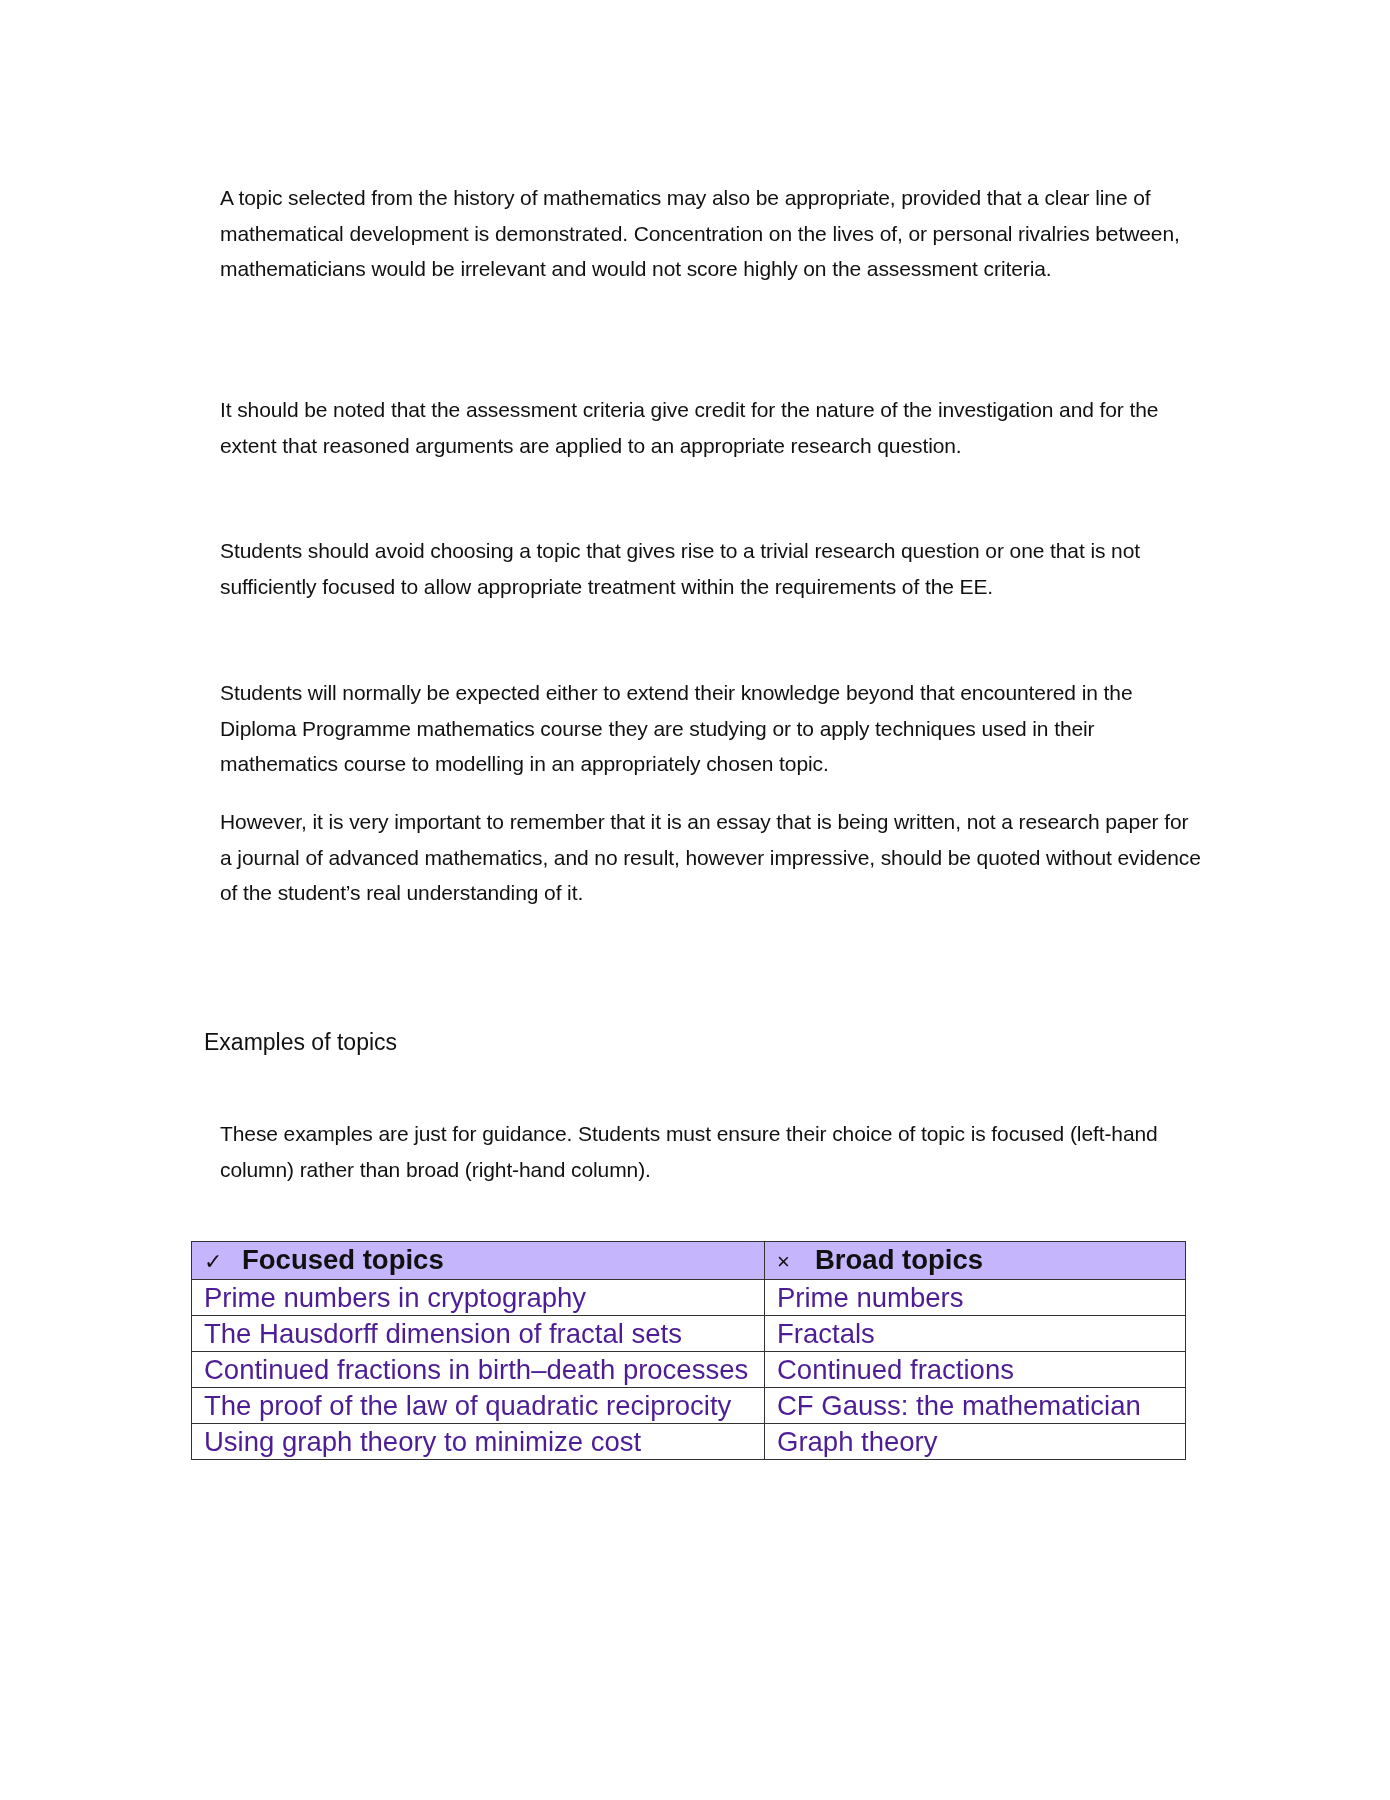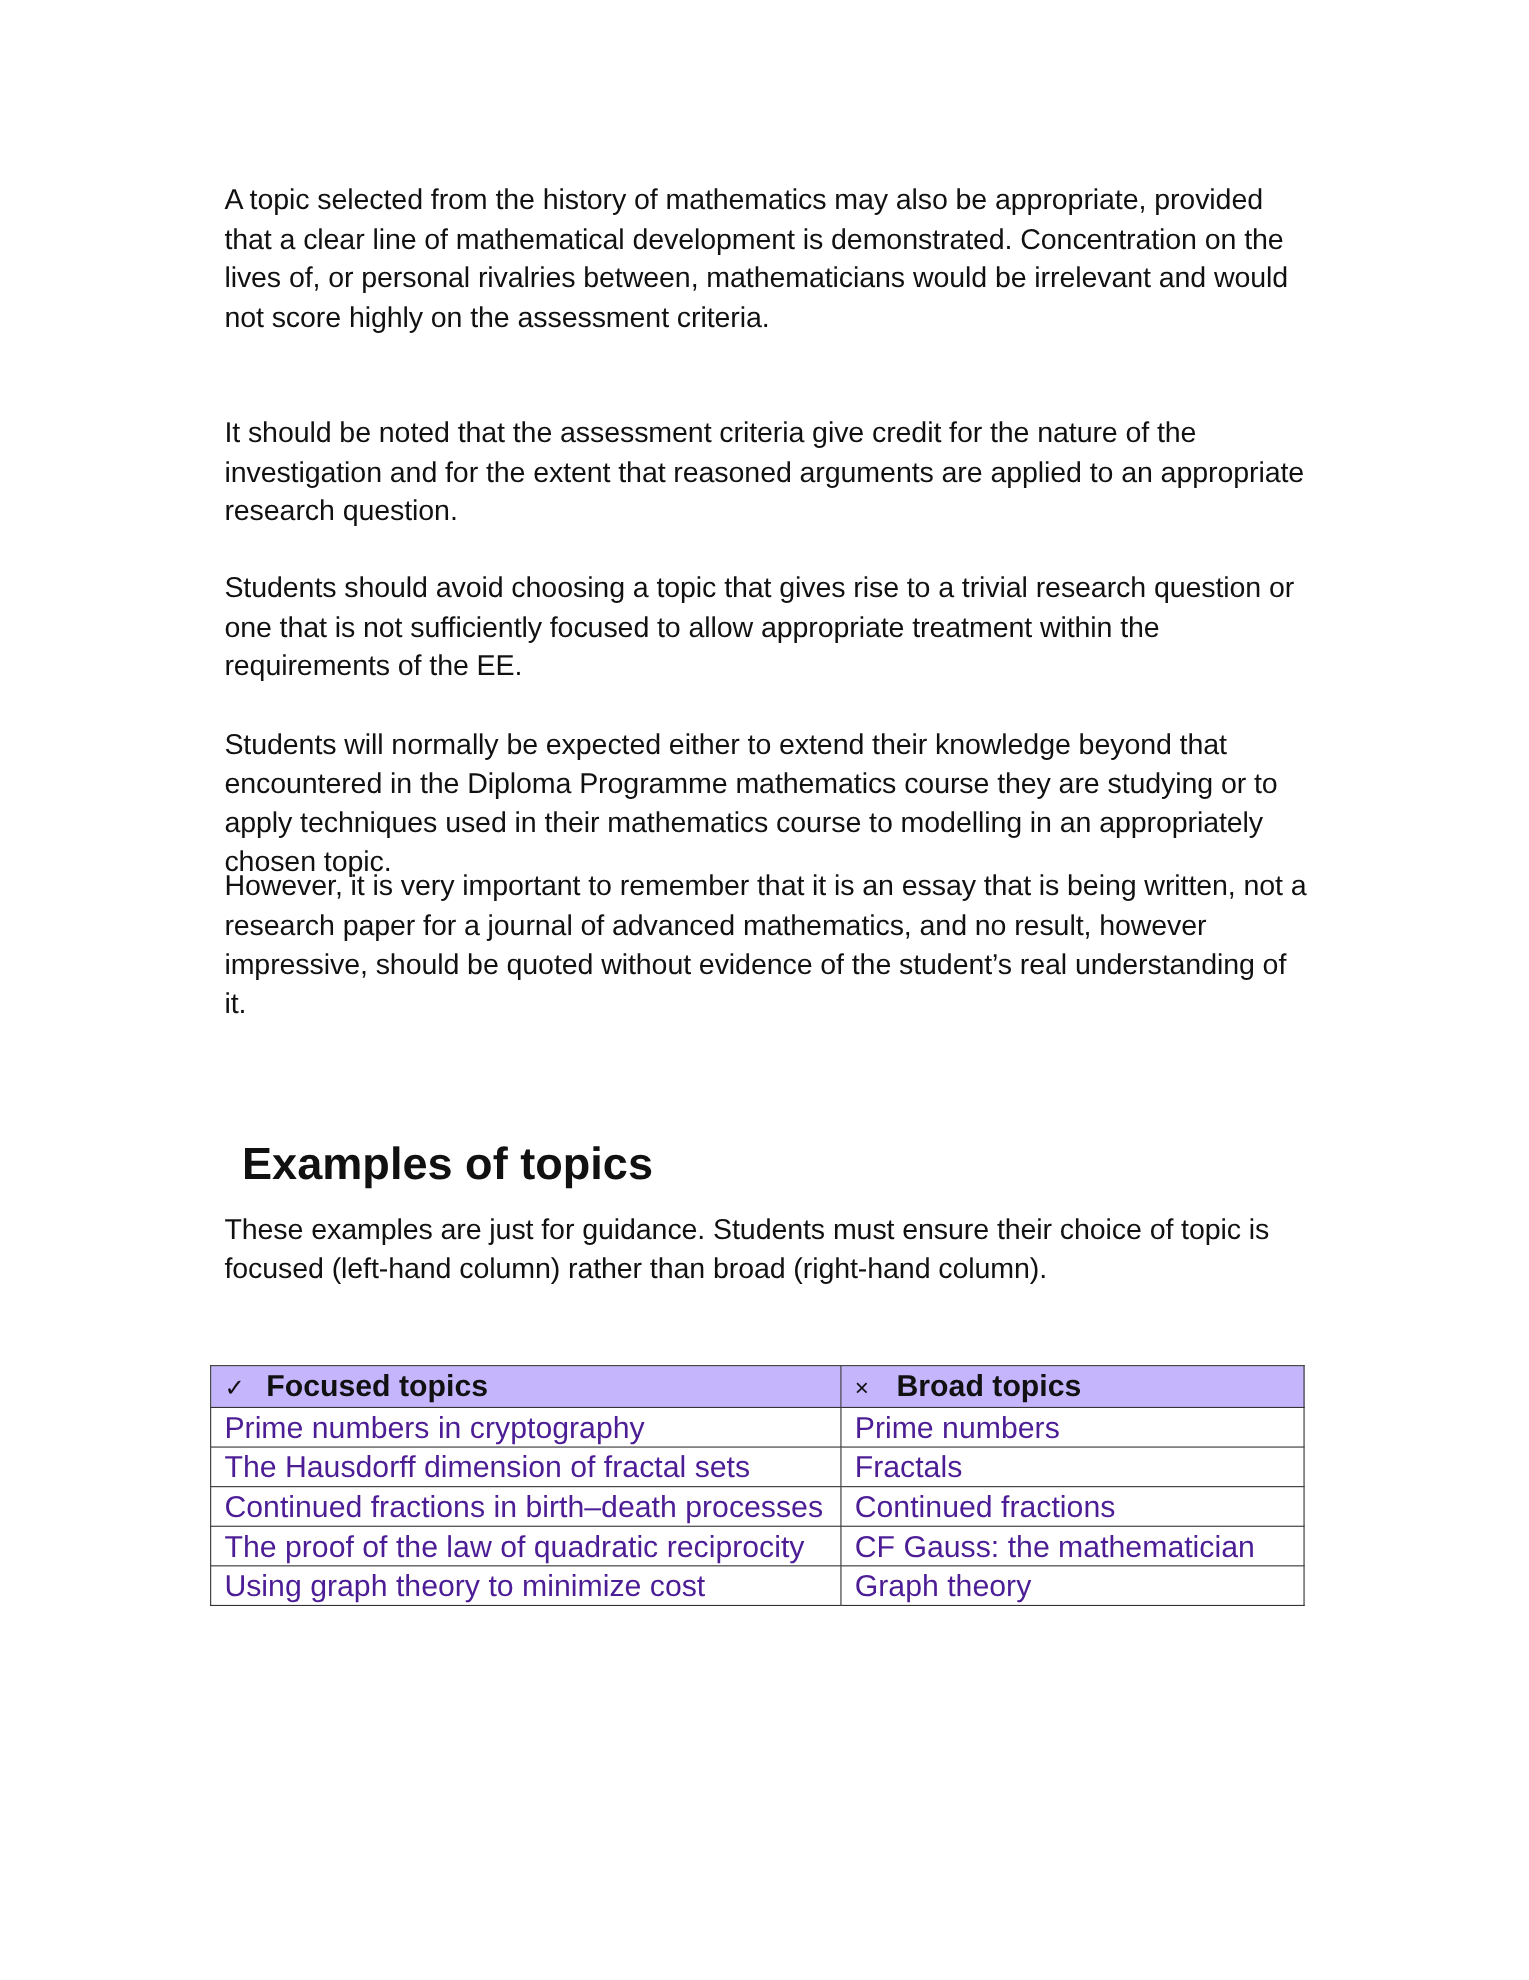--- a/index.html
+++ b/index.html
@@ -1,20 +1,20 @@
 <!DOCTYPE html>
 <html><head>
 <meta charset="utf-8">
 <style>
   html, body { margin:0; padding:0; background:#ffffff; }
   body { width:1390px; height:1800px; position:relative; overflow:hidden;
          font-family:"Liberation Sans", sans-serif; color:#111111; }
   .page { position:absolute; left:0; top:0; width:1390px; height:1800px; }
-  .para { position:absolute; left:204px; width:990px; font-size:26px; line-height:35.5px; margin:0; letter-spacing:-0.1px; }
-  .heading { position:absolute; left:204px; top:1020px; font-size:41px; font-weight:bold; margin:16px; line-height:44px; }
+  .para { position:absolute; left:204px; width:990px; font-size:21px; line-height:35.5px; margin:16px; letter-spacing:-0.1px; }
+  .heading { position:absolute; left:204px; top:1020px; font-size:23px; font-weight:normal; margin:0; line-height:44px; }
   table.topics { position:absolute; left:191px; top:1241px; width:995px; border-collapse:collapse;
                  font-size:27.5px; line-height:35px; }
   table.topics th, table.topics td { border:1.5px solid #333; padding:0 0 0 12px; text-align:left; vertical-align:top; }
   table.topics th { background:#c4b5fd; font-weight:bold; height:36px; }
   table.topics td { height:35px; color:#4c1d95; }
   table.topics col.c1 { width:573px; }
   .mark { display:inline-block; width:38px; font-weight:normal; font-size:22px; }
 </style>
 </head>
 <body>

